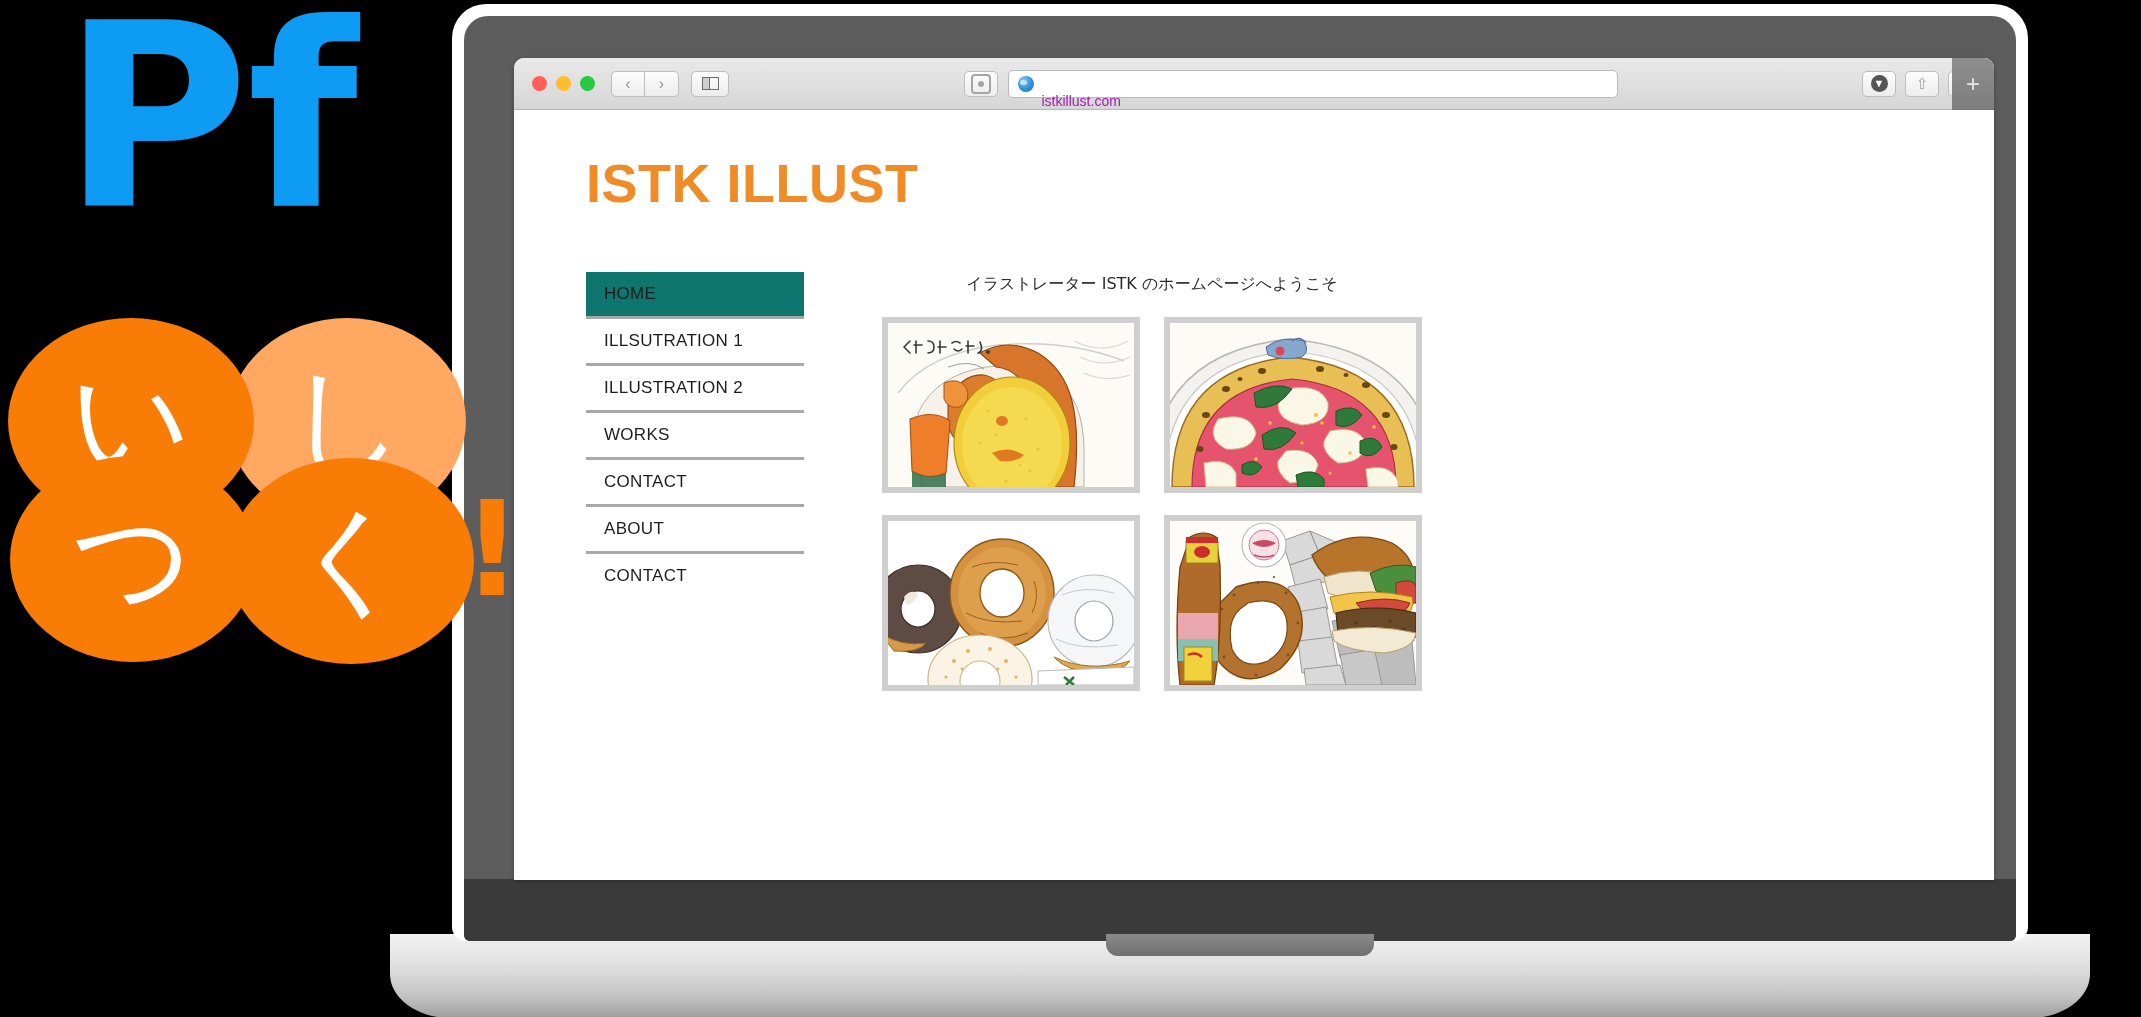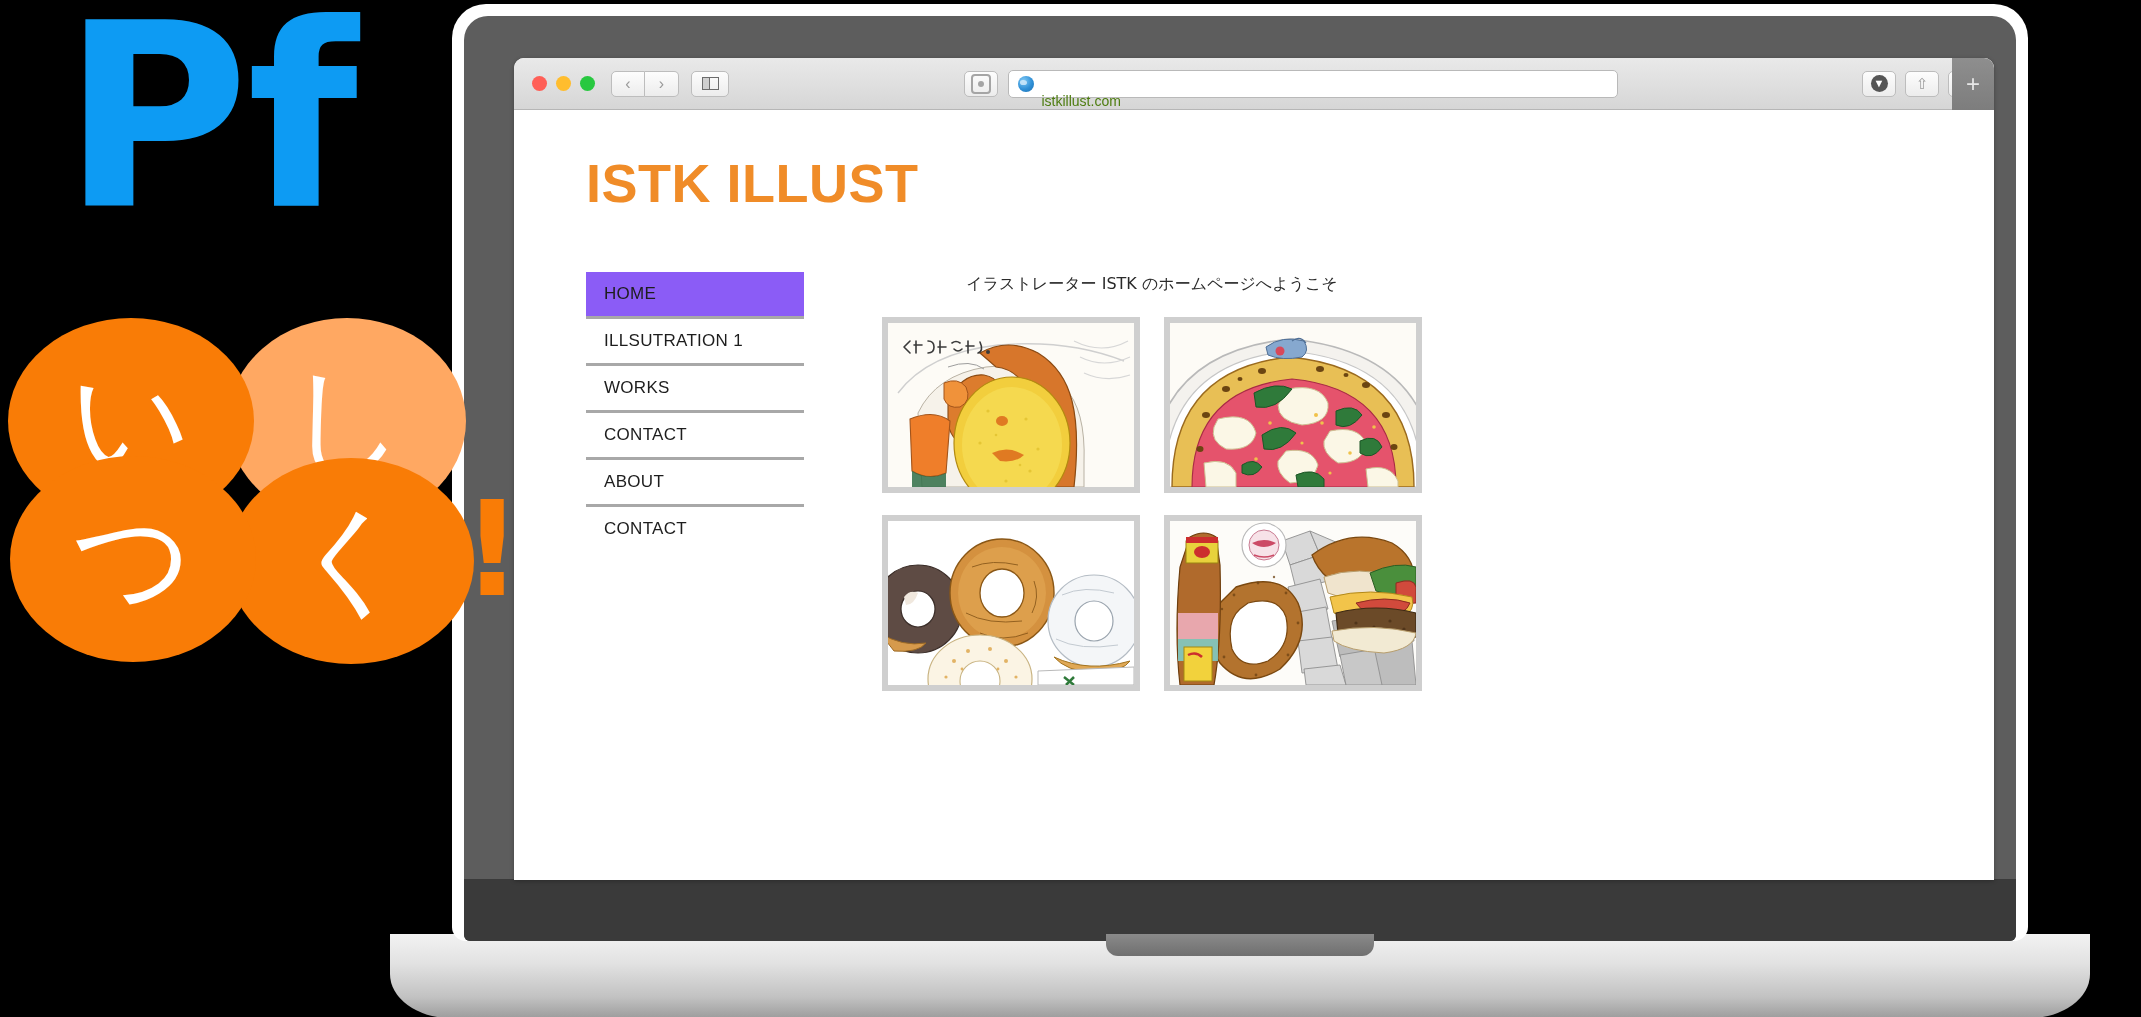--- a/index.html
+++ b/index.html
@@ -207,21 +207,21 @@
     flex: none;
   }
   .favicon::after {
     content: "";
     position: absolute; left: 2px; top: 4px;
     width: 7px; height: 5px;
     background: #cfe9fa;
     border-radius: 40% 60% 50% 50%;
     opacity: .85;
   }
-  #url-text { font-size: 14px; color: #4d7c0f; margin-top: 34px; }
+  #url-text { font-size: 14px; color: #a21caf; margin-top: 34px; }
 
   .tb-right { display: flex; align-items: center; gap: 9px; margin-left: auto; padding-right: 2px;}
   .tb-btn.round { width: 34px; height: 26px; }
   .dl-glyph {
     width: 17px; height: 17px; border-radius: 50%; background: #555;
     display:flex; align-items:center; justify-content:center;
     color: #fff; font-size: 11px; line-height: 1;
   }
   .share-glyph { color:#9c9c9c; font-size: 15px; }
   .tabs-glyph { position: relative; width: 16px; height: 14px; }
@@ -261,21 +261,21 @@
 
   #nav { width: 218px; flex: none; }
   .nav-item {
     font-size: 17px;
     color: #1d1d1d;
     padding: 12px 0 12px 18px;
     border-bottom: 3px solid #a8a8a8;
     box-sizing: border-box;
     letter-spacing: 0.3px;
   }
-  .nav-item.active { background: #8b5cf6; }
+  .nav-item.active { background: #0f766e; }
   .nav-item.last { border-bottom: none; }
 
   #content { margin-left: 78px; padding-top: 2px; }
   #welcome {
     font-size: 16px;
     color: #2a2a2a;
     margin-bottom: 22px;
     font-family: "DejaVu Sans", sans-serif;
     text-align: center;
   }
@@ -408,20 +408,21 @@
 
           <div id="page">
 
             <h1 id="site-title">ISTK ILLUST</h1>
 
             <div id="body-row">
 
               <nav id="nav">
                 <div class="nav-item active">HOME</div>
                 <div class="nav-item">ILLSUTRATION 1</div>
+                <div class="nav-item">ILLUSTRATION 2</div>
                 <div class="nav-item">WORKS</div>
                 <div class="nav-item">CONTACT</div>
                 <div class="nav-item">ABOUT</div>
                 <div class="nav-item last">CONTACT</div>
               </nav>
 
               <div id="content">
                 <div id="welcome">イラストレーター ISTK のホームページへようこそ</div>
 
                 <div id="gallery">

